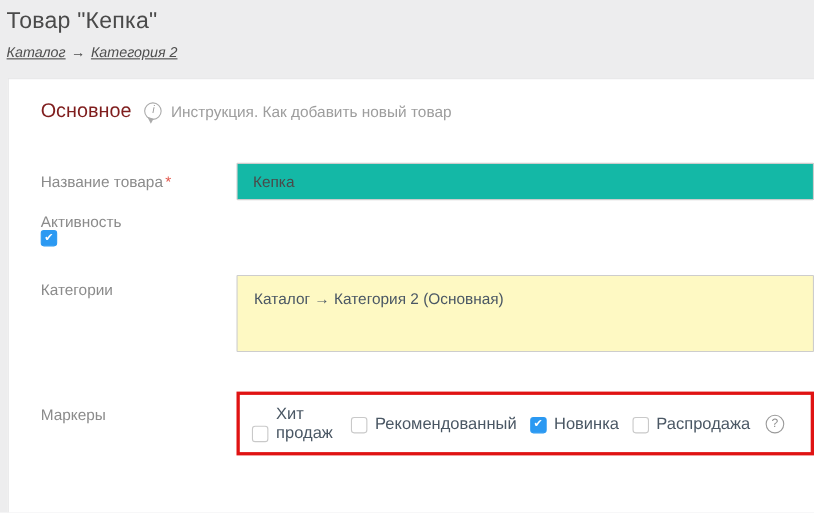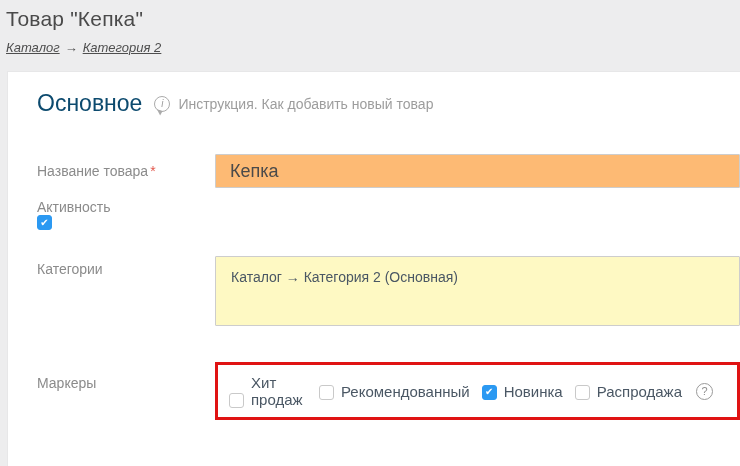--- a/index.html
+++ b/index.html
@@ -18,21 +18,21 @@
 
   .card {
     position:absolute; left:7px; top:71px; right:0; bottom:0;
     background:#ffffff;
     border-top:1px solid #e7e7e8;
     border-left:1px solid #e7e7e8;
     padding:18px 0 0 29px;
   }
 
   .section-head { display:flex; align-items:center; }
-  .section-title { font-size:23px; font-weight:400; color:#0c4a6e; }
+  .section-title { font-size:18px; font-weight:400; color:#7f1d1d; }
   .instruction { display:flex; align-items:center; margin-left:12px; color:#9d9d9d; font-size:14px; cursor:pointer; }
   .bubble-icon {
     width:16px; height:16px; border:1px solid #ababab; border-radius:50%;
     display:flex; align-items:center; justify-content:center;
     font-size:10px; font-style:italic; color:#9d9d9d; position:relative; flex:none;
   }
   .bubble-icon::after {
     content:""; position:absolute; left:1px; bottom:-4px;
     width:0; height:0;
     border-left:5px solid transparent; border-right:1px solid transparent;
@@ -49,23 +49,23 @@
   .row-categories { margin-bottom:36px; }
   .flabel { width:178px; flex:none; font-size:14px; color:#8b8b8b; padding-top:9px; }
   .row-active .flabel { padding-top:0; }
   .row-categories .flabel { padding-top:5px; }
   .row-markers .flabel { padding-top:13px; }
   .req { color:#e2574c; margin-left:2px; }
 
   .text-input {
     width:560px; height:34px;
     border:1px solid #cdcdcd; border-radius:1px;
-    padding:0 14px; font-size:18px; color:#4a4a4a;
+    padding:0 14px; font-size:14px; color:#4a4a4a;
     font-family:"Liberation Sans", sans-serif;
-    outline:none; background:#fdba74;
+    outline:none; background:#14b8a6;
   }
   .categories-box {
     width:560px; height:70px;
     border:1px solid #cdcdcd; border-radius:1px;
     padding:12px 15px; font-size:14px; color:#4a5764;
     background:#fef9c3; cursor:pointer;
   }
 
   .checkbox {
     width:15px; height:15px; flex:none;

